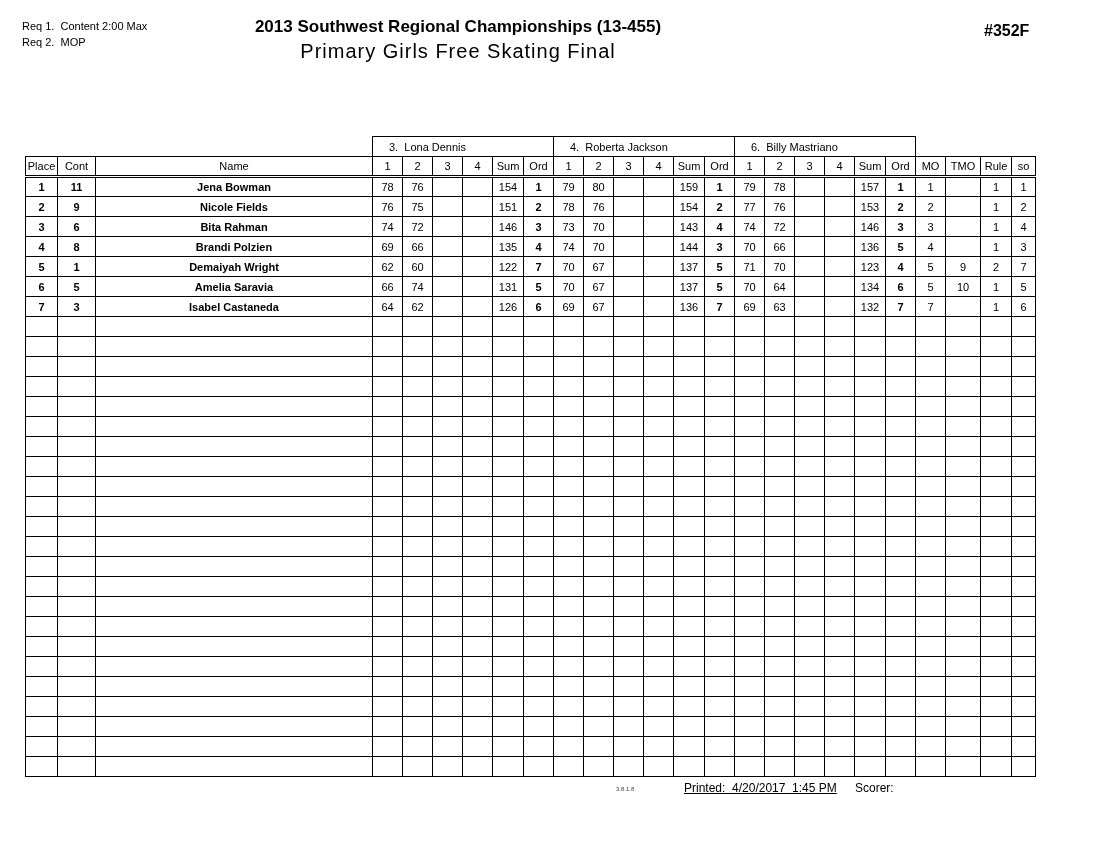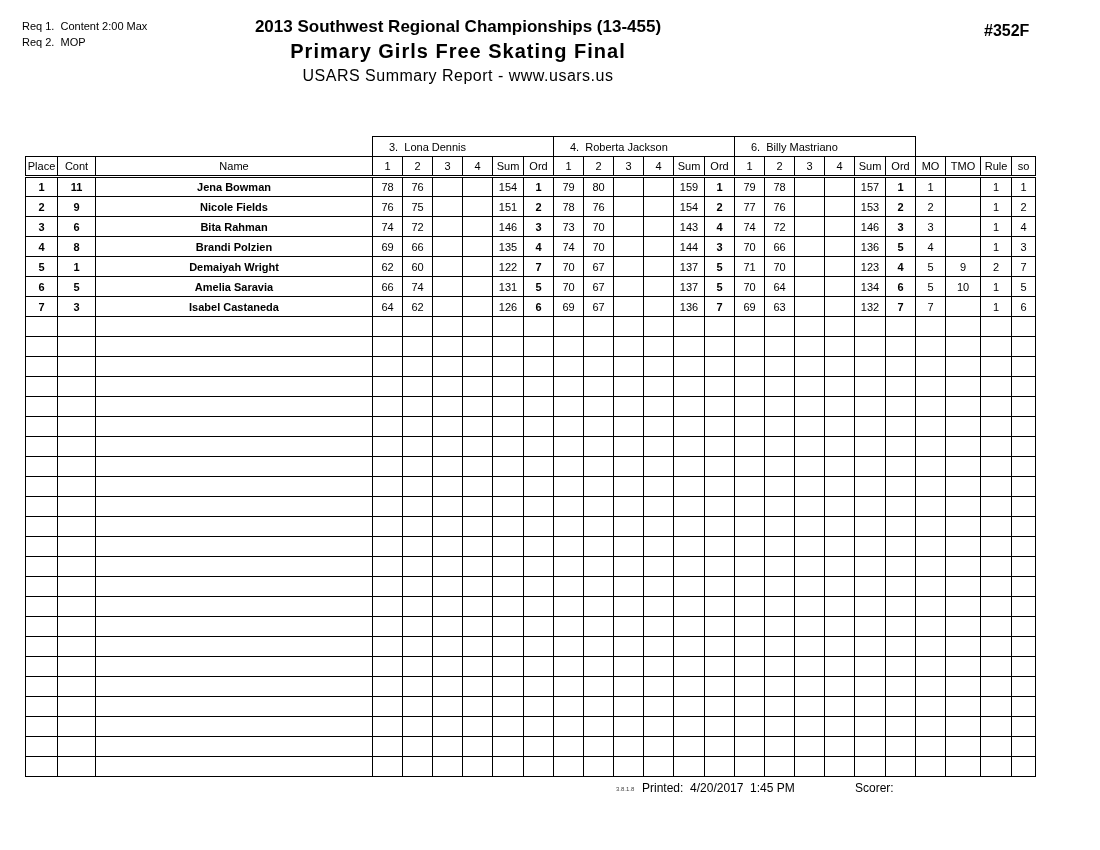--- a/index.html
+++ b/index.html
@@ -7,21 +7,21 @@
     width:1100px; height:850px; background:#ffffff; color:#000;
     font-family:"Liberation Sans", sans-serif; position:relative; overflow:hidden;
   }
   .pre { white-space:pre; }
 
   
   .req-block { position:absolute; left:22px; top:18px; font-size:11px; line-height:16px; }
   .title-block { position:absolute; left:0; top:17px; width:916px; text-align:center; }
   .title-main  { font-size:17px; font-weight:bold; }
   .title-venue { font-size:14px; margin-top:5px; }
-  .title-event { font-size:20px; font-weight:bold; letter-spacing:1px; margin-top:3px; }
+  .title-event { font-size:20px; font-weight:normal; letter-spacing:1px; margin-top:3px; }
   .title-report{ font-size:16px; letter-spacing:0.5px; margin-top:4px; }
   .event-number { position:absolute; left:984px; top:22px; font-size:16px; font-weight:bold; }
 
   
   table.results { position:absolute; left:25px; top:136px; border-collapse:collapse; table-layout:fixed; }
   table.results td {
     border:1px solid #000; padding:0; font-size:11px; text-align:center;
     vertical-align:middle; overflow:hidden; line-height:12px;
   }
   table.results tr { height:20px; }
@@ -31,35 +31,34 @@
   tr.hrow td { border-bottom:3px double #000; }
   td.thickR { border-right:4px solid #000; }
   td.nameHdr { text-align:left; padding-left:8px; }
   td.placeCell { text-align:left; padding-left:6px; font-weight:bold; font-size:12px; }
   td.contCell { font-weight:bold; font-size:12px; }
   td.nameCell { text-align:left; padding-left:8px; font-weight:bold; font-size:12px; white-space:nowrap; }
   td.ordCell { font-weight:bold; }
 
   
   .version-text { position:absolute; left:616px; top:786px; font-size:6px; color:#444; }
-  .printed-text { position:absolute; left:642px; top:781px; font-size:12px; }
+  .printed-text { position:absolute; left:684px; top:781px; font-size:12px;text-decoration:underline; }
   .scorer-text  { position:absolute; left:855px; top:781px; font-size:12px;text-align:right; }
 </style>
 </head>
 <body>
 
 <div class="req-block">
   <div class="pre">Req 1.  Content 2:00 Max</div>
   <div class="pre">Req 2.  MOP</div>
 </div>
 
 <div class="title-block">
   <div class="title-main">2013 Southwest Regional Championships (13-455)</div>
   <div class="title-event">Primary Girls Free Skating Final</div>
-  <div class="title-report">USARS Summary Report - www.usars.us</div>
 </div>
 
 <div class="event-number">#352F</div>
 
 <table class="results">
   <colgroup>
       <col style="width: 32px;">
       <col style="width: 38px;">
       <col style="width: 277px;">
       <col style="width: 30px;">

